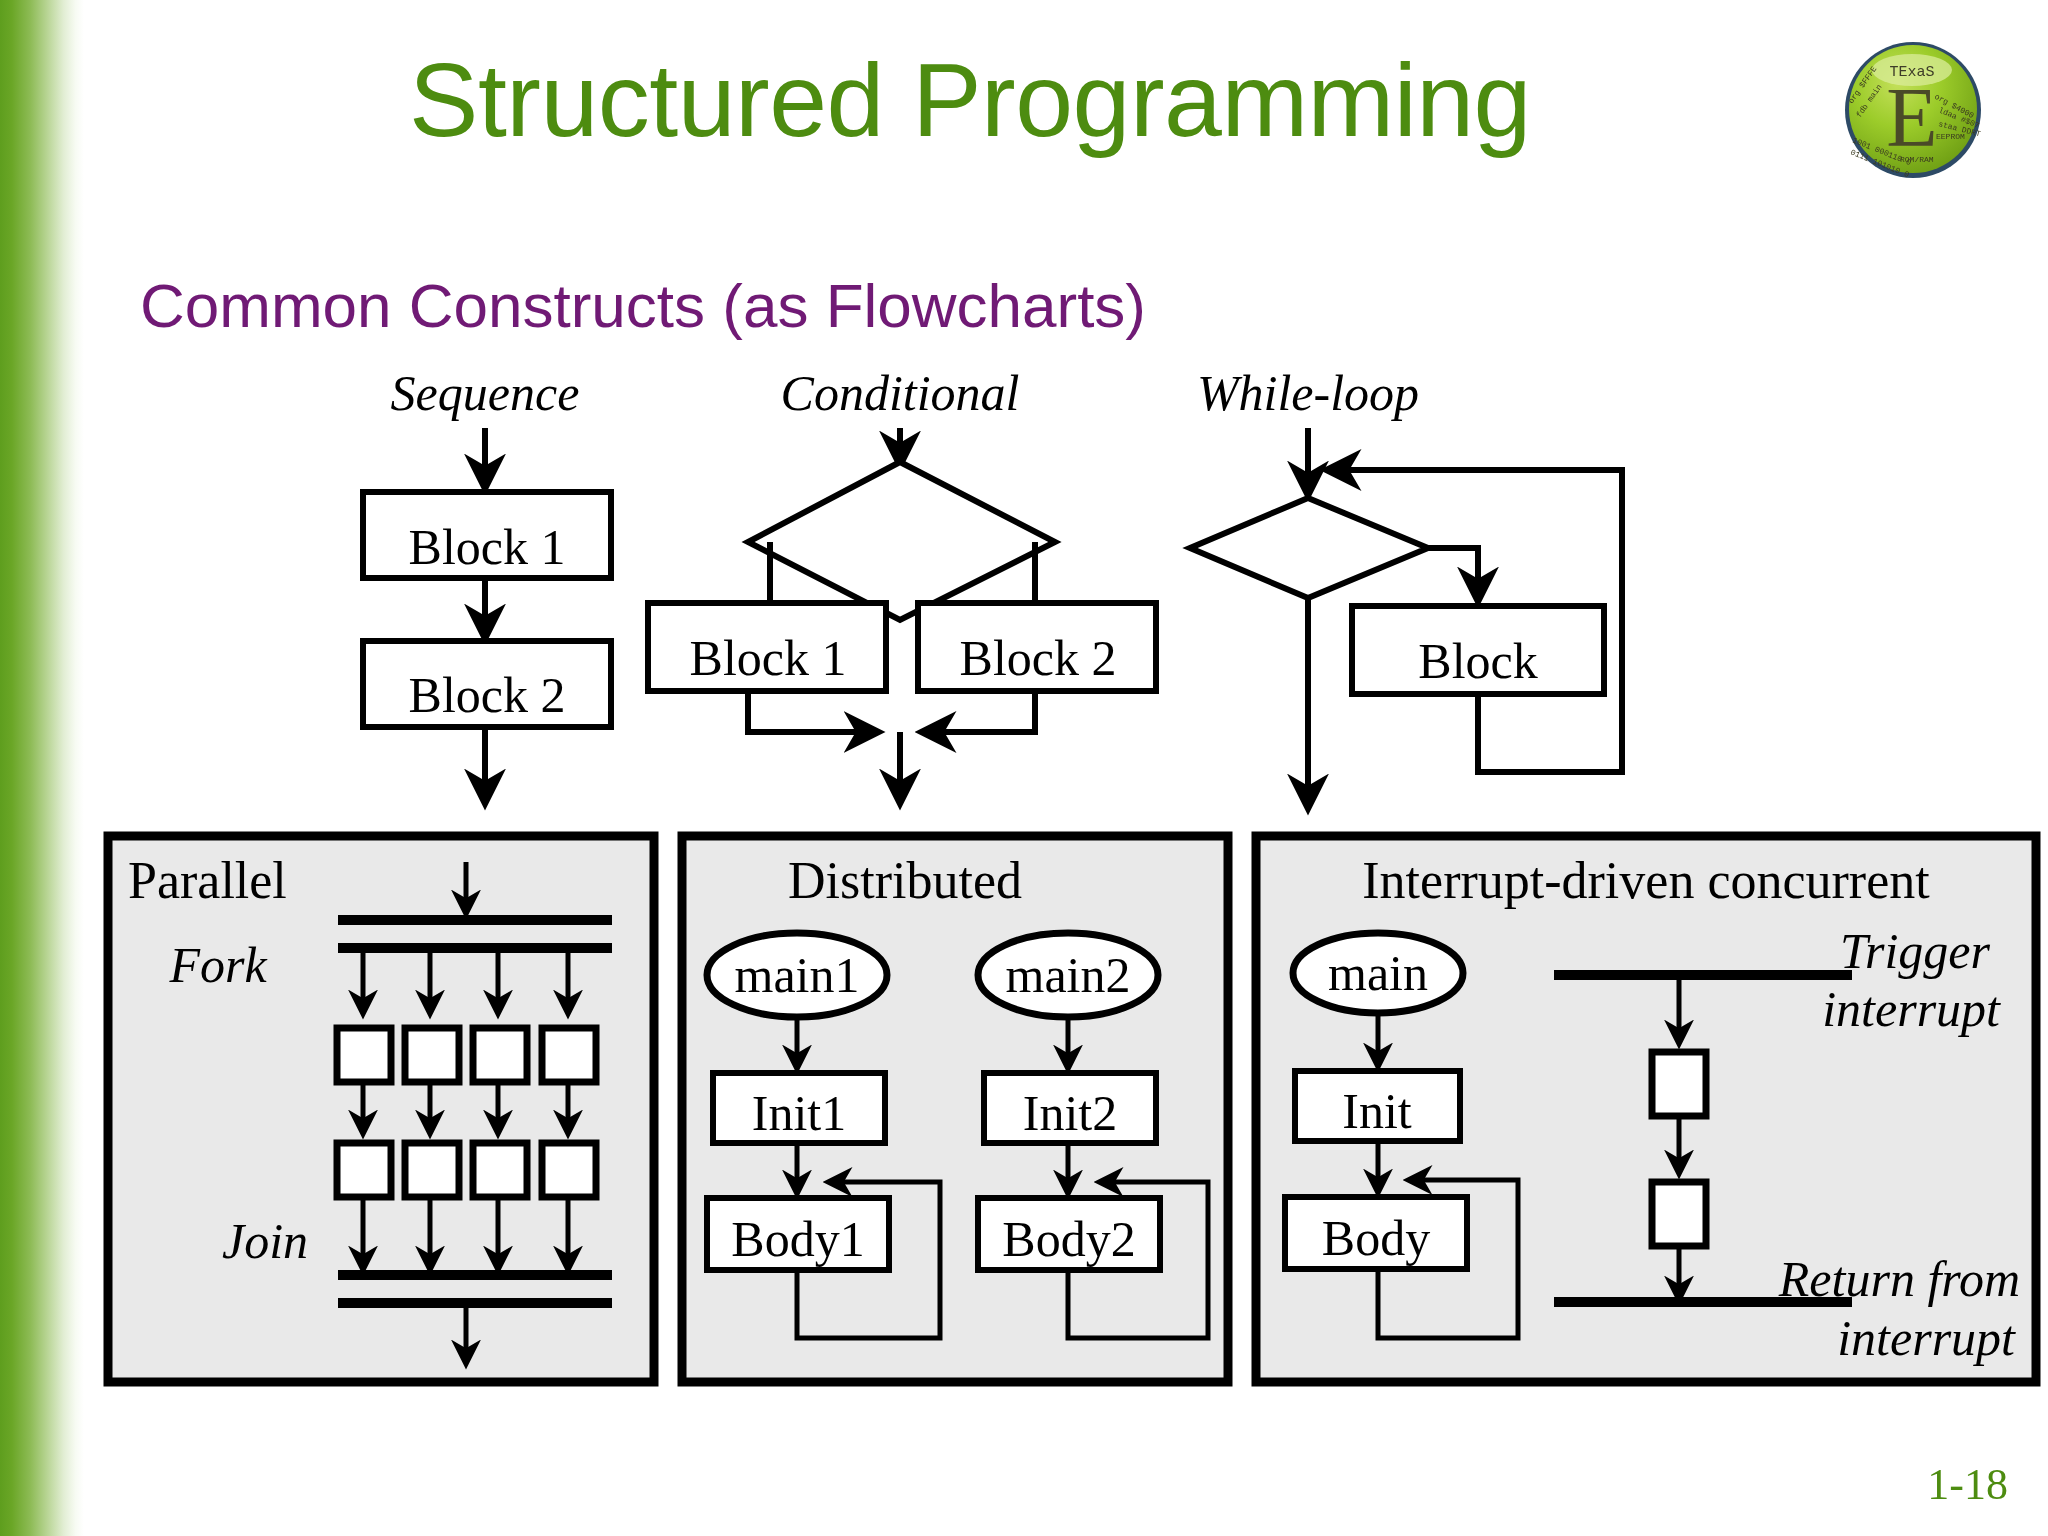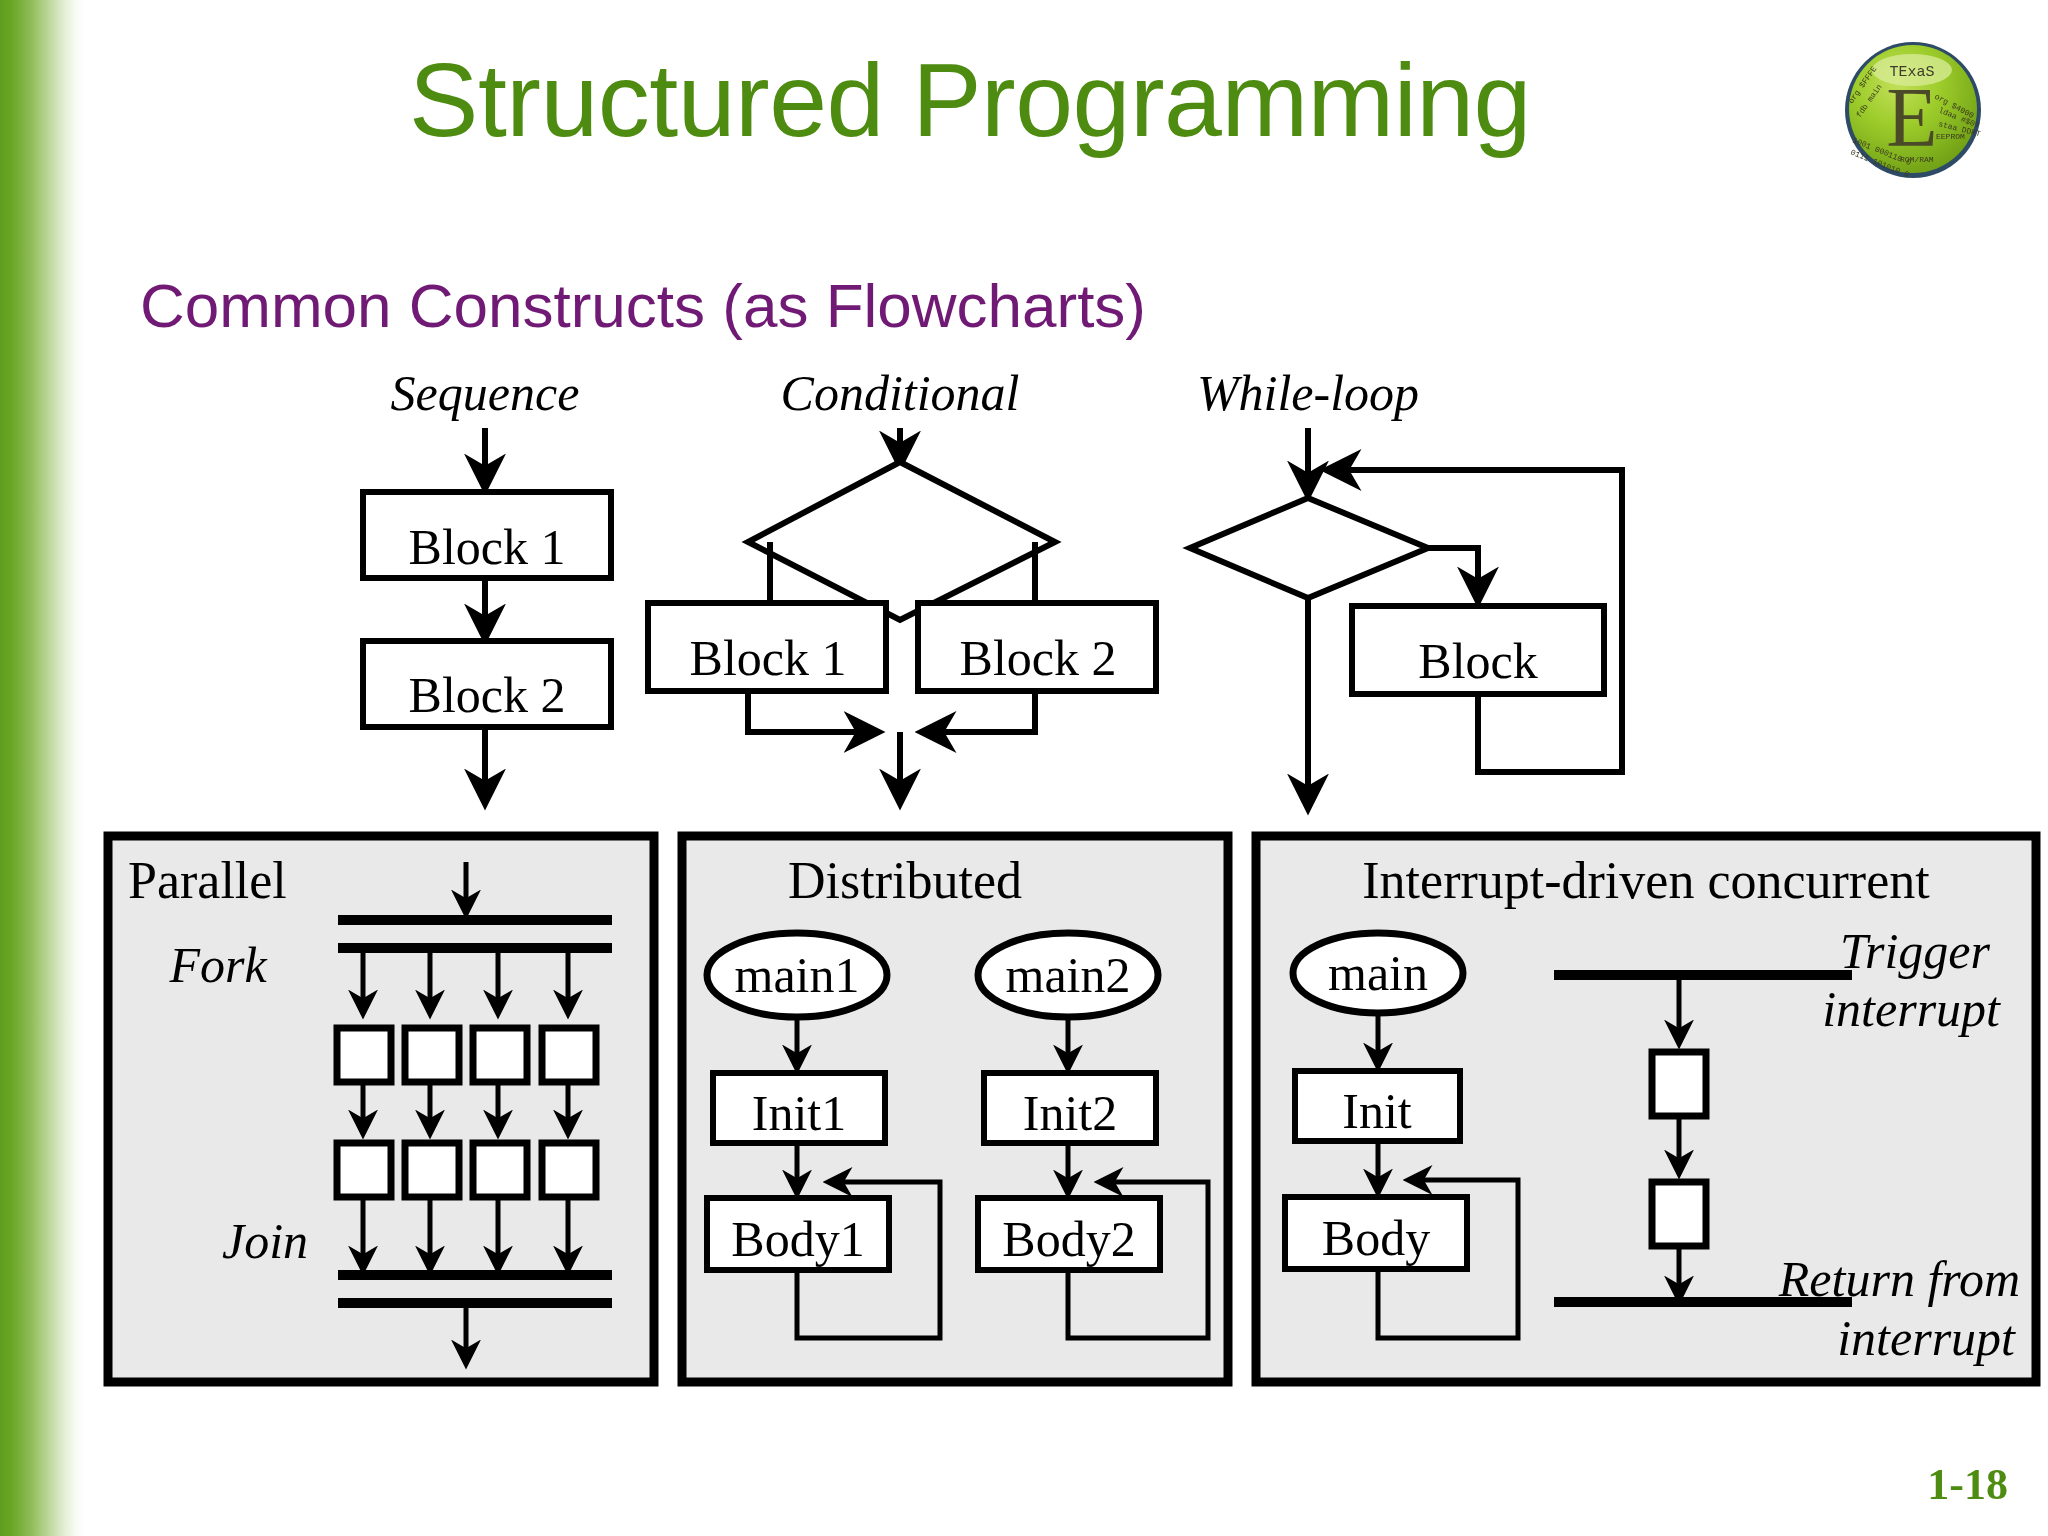--- a/index.html
+++ b/index.html
@@ -52,21 +52,21 @@
     font-size: 62px;
     line-height: 1.1;
     white-space: nowrap;
   }
   
   #pagenum {
     position: absolute;
     right: 40px; bottom: 26px;
     color: #4d8c10;
     font-family: "Liberation Serif", "DejaVu Serif", serif;
-    font-weight: bold;
+    font-weight: normal;
     font-size: 44px;
   }
   
   #diagram {
     position: absolute;
     left: 0; top: 0;
     width: 2048px; height: 1536px;
   }
   .flow-label {
     font-family: "Liberation Serif", "DejaVu Serif", serif;

